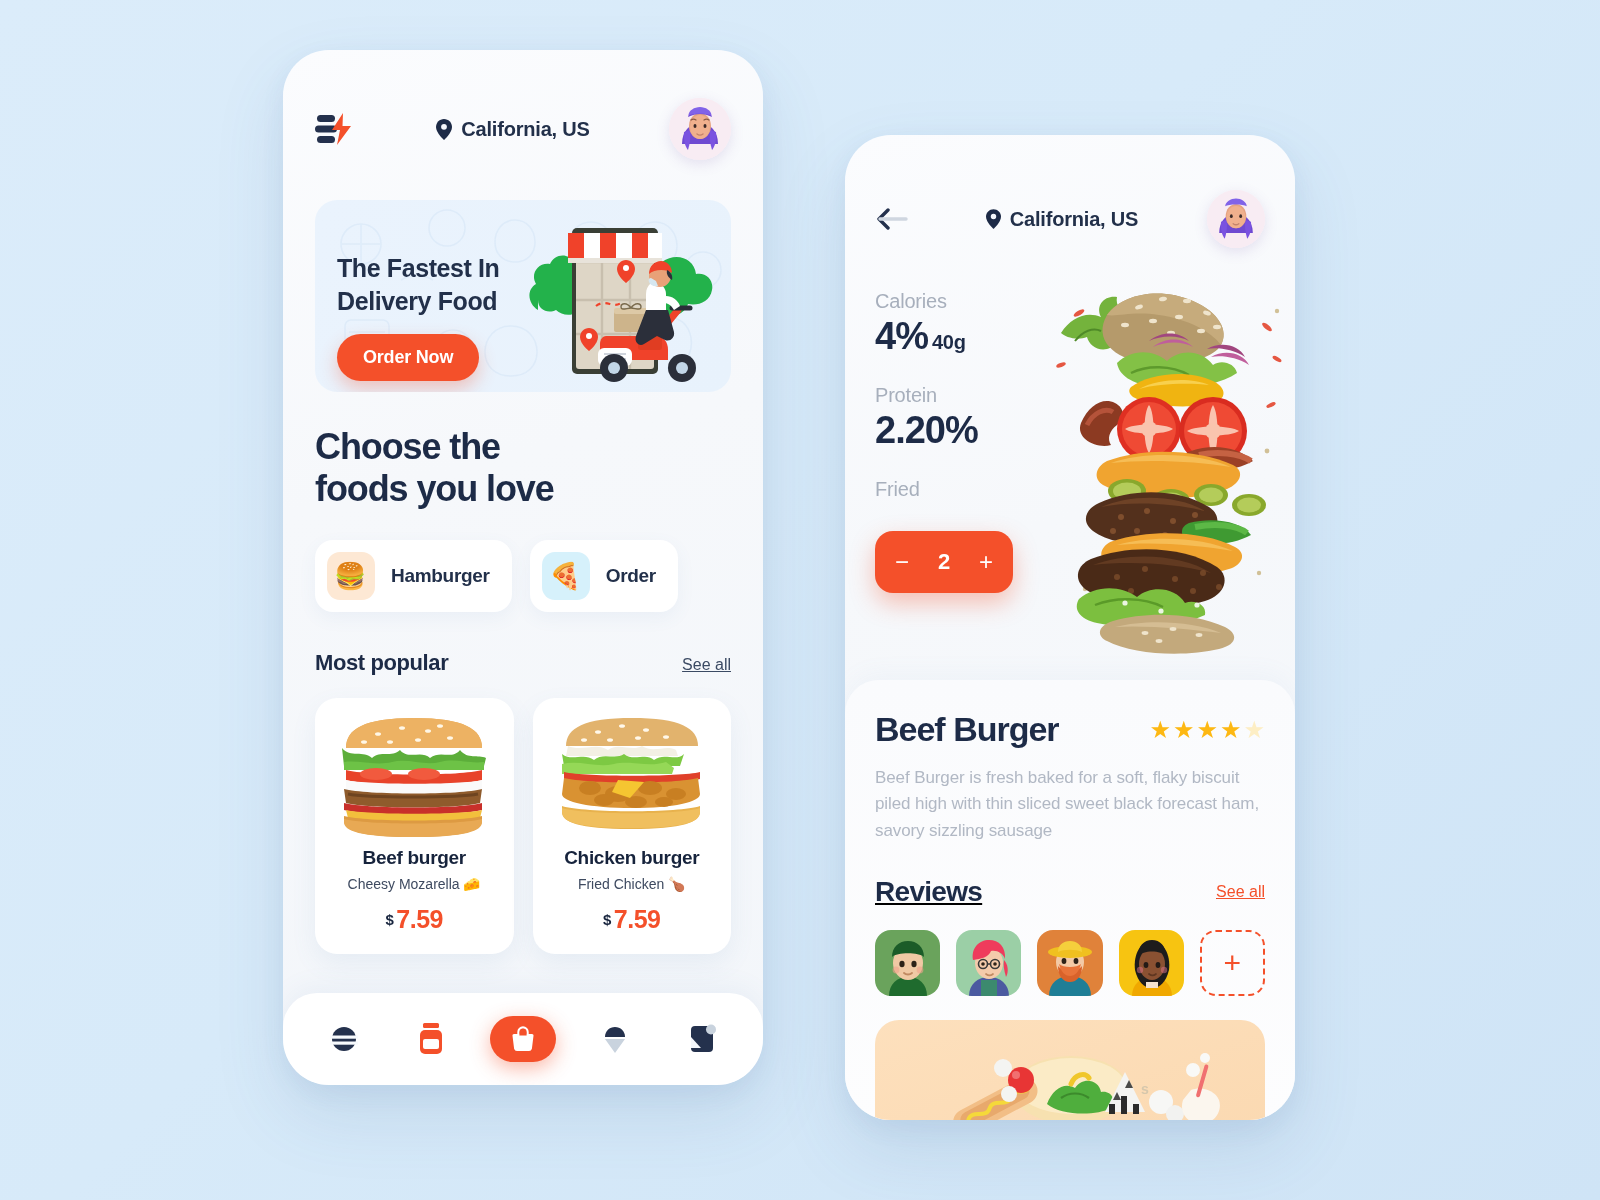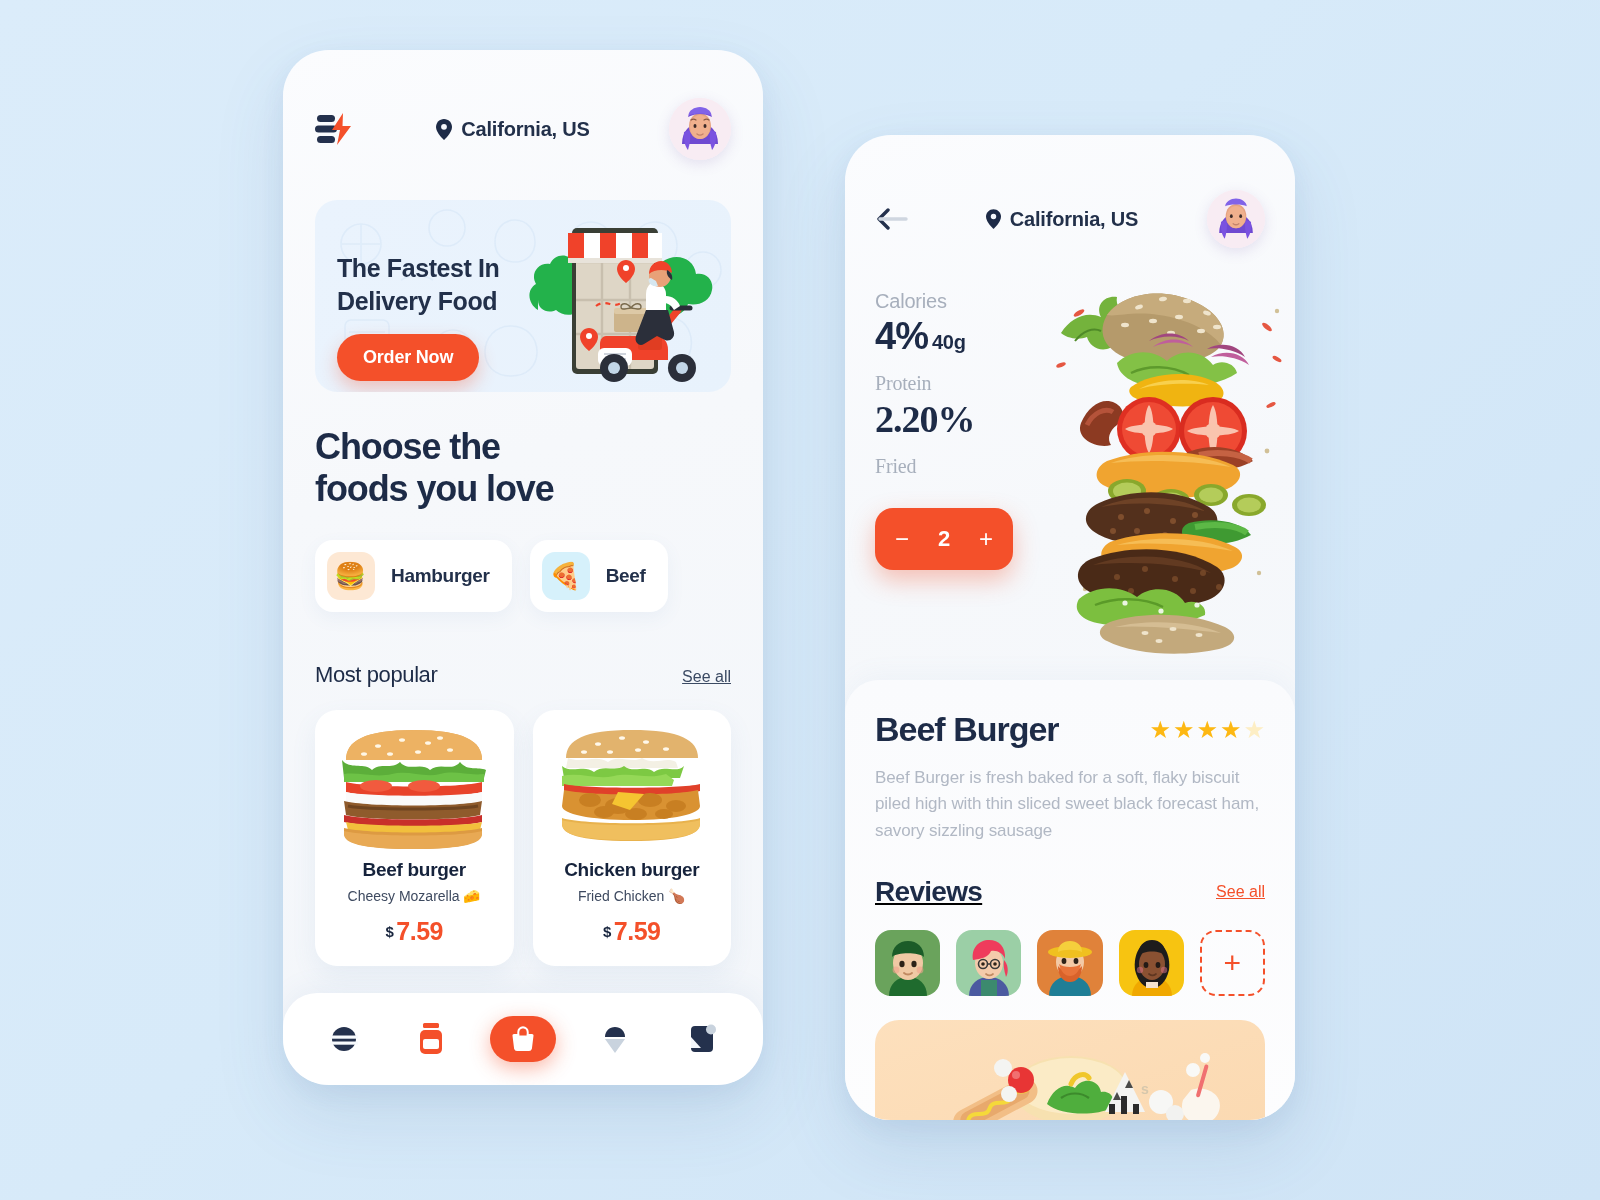--- a/index.html
+++ b/index.html
@@ -94,21 +94,21 @@
     display: flex; align-items: center; justify-content: center;
     font-size: 26px; line-height: 1;
   }
   .cat-label { font-size: 19px; font-weight: 700; color: #22304a; letter-spacing: -0.3px; }
 
   
   .sec-head {
     display: flex; align-items: baseline; justify-content: space-between;
     margin: 38px 32px 0 32px;
   }
-  .sec-title { font-size: 22px; font-weight: 400; color: #1d2b47; letter-spacing: -0.4px; margin-top: 12px; }
+  .sec-title { font-size: 22px; font-weight: 700; color: #1d2b47; letter-spacing: -0.4px; }
   .see-all {
     font-size: 16px; font-weight: 500; color: #3b4a63;
     text-decoration: underline; cursor: pointer;
   }
   .see-all.accent { color: #f4502a; text-decoration-color: #f4502a; }
 
   
   .products { display: flex; gap: 19px; margin: 22px 32px 0 32px; }
   .pcard {
     background: #fff; border-radius: 22px; width: 205px;
@@ -143,21 +143,21 @@
   .r-avatar {
     width: 58px; height: 58px; border-radius: 50%;
     background: radial-gradient(circle at 50% 40%, #fbeff4 0%, #f7e8f0 100%);
     overflow: hidden; box-shadow: 0 4px 14px rgba(120,90,170,0.16);
   }
   .nutri { margin-top: 42px; position: relative; z-index: 3; }
   .n-label { font-size: 20px; color: #a7afbc; font-weight: 500; letter-spacing: -0.2px; }
   .n-value { font-size: 38px; font-weight: 800; color: #1d2b47; letter-spacing: -1px; margin-top: 2px; }
   .n-value .sub { font-size: 20px; font-weight: 700; color: #1d2b47; letter-spacing: -0.2px; margin-left: 4px; }
   .n-value .pre { font-size: 19px; font-weight: 700; vertical-align: 12px; margin-right: 2px; }
-  .n-block + .n-block { margin-top: 14px; font-family: Liberation Serif, serif; }
+  .n-block + .n-block { margin-top: 26px; }
   .hero-burger { position: absolute; right: 4px; top: 120px; z-index: 2; }
 
   .qty {
     margin-top: 30px; position: relative; z-index: 4;
     width: 138px; height: 62px; background: #f4502a; border-radius: 18px;
     display: flex; align-items: center; justify-content: space-between;
     padding: 0 20px; box-shadow: 0 10px 24px rgba(244,80,42,0.34);
   }
   .qty-btn { color: #fff; font-size: 24px; font-weight: 400; cursor: pointer; line-height: 1; user-select: none; }
   .qty-val { color: #fff; font-size: 22px; font-weight: 600; }
@@ -322,21 +322,21 @@
   <div class="headline">Choose the
 foods you love</div>
 
   <div class="cats">
     <div class="cat">
       <span class="cat-ico" style="background:#fde8d4">🍔</span>
       <span class="cat-label">Hamburger</span>
     </div>
     <div class="cat">
       <span class="cat-ico" style="background:#d6f1fb">🍕</span>
-      <span class="cat-label">Beef</span>
+      <span class="cat-label">Order</span>
     </div>
   </div>
 
   <div class="sec-head">
     <span class="sec-title">Most popular</span>
     <span class="see-all">See all</span>
   </div>
 
   <div class="products">
 

